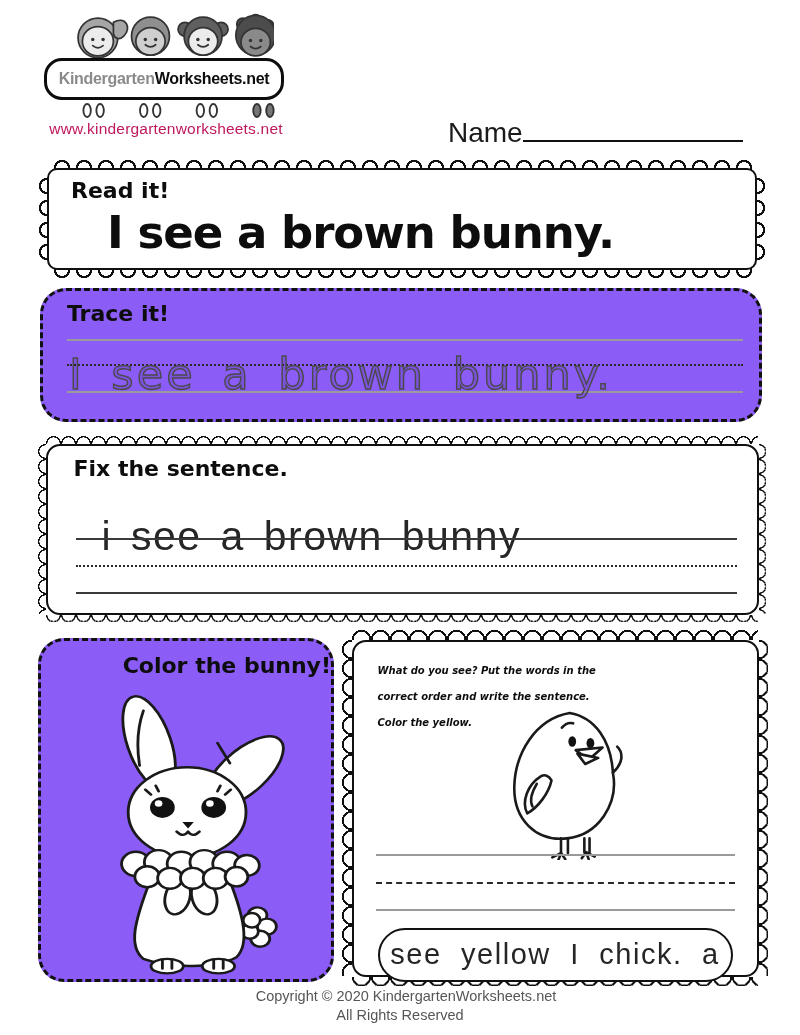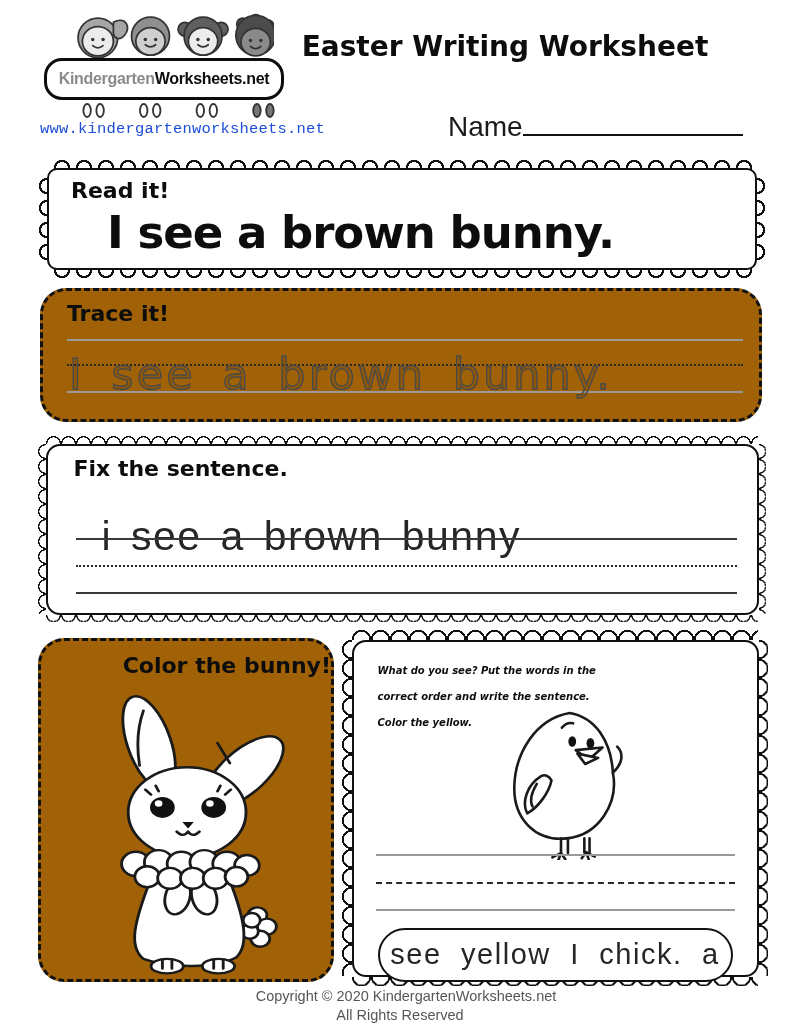--- a/index.html
+++ b/index.html
@@ -17,29 +17,29 @@
     position:absolute; left:0; top:46px; width:240px; height:42px;
     background:#fff; border:3px solid #0d0d0d; border-radius:18px;
     display:flex; align-items:center; justify-content:center; white-space:nowrap;
     font-family:"Liberation Sans", sans-serif; font-weight:700; font-size:16px; letter-spacing:-0.3px;
   }
   .logo-sign .gray { color:#8a8a8a; }
   .logo-sign .black { color:#0d0d0d; }
   .logo-feet { position:absolute; left:6px; top:90px; }
   .logo-url {
     position:absolute; left:-4px; top:108px; width:252px; text-align:center;
-    font-family:Liberation Mono, monospace; font-size:15.5px; color:#1d4ed8; letter-spacing:0.2px;
+    font-family:Liberation Sans, sans-serif; font-size:15.5px; color:#be185d; letter-spacing:0.2px;
   }
 
   
   .title {
     position:absolute; left:270px; top:30px; width:470px; text-align:center;
     font-size:28px; font-weight:700; color:#0d0d0d;
   }
-  .name-row { position:absolute; left:448px; top:106px; height:36px; font-family:"Liberation Sans", sans-serif; }
+  .name-row { position:absolute; left:448px; top:112px; height:36px; font-family:"Liberation Sans", sans-serif; }
   .name-label { font-size:28px; color:#1a1a1a; }
   .name-line { display:inline-block; width:220px; height:30px; border-bottom:2.5px solid #111; }
 
   
   .frame { position:absolute;
     --ring: radial-gradient(circle at calc(var(--rs)/2) calc(var(--rs)/2),
         #fff calc(var(--rs)*0.26), #101010 calc(var(--rs)*0.27),
         #101010 calc(var(--rs)*0.36), transparent calc(var(--rs)*0.38));
   }
   .frame > .inner { position:absolute; inset:calc(var(--rs)/2); background:#fff; border:2.4px solid #101010; }
@@ -53,21 +53,21 @@
   
   .arcs { --ring: radial-gradient(circle at calc(var(--rs)/2) calc(var(--rs)/2),
         #fff calc(var(--rs)*0.40), #101010 calc(var(--rs)*0.41),
         #101010 calc(var(--rs)*0.50), transparent calc(var(--rs)*0.50)); }
   .arcs .edge-t { top:0; left:calc(var(--rs)*0.55); right:calc(var(--rs)*0.55); height:calc(var(--rs)/2); background-repeat:repeat-x; }
   .arcs .edge-b { bottom:0; left:calc(var(--rs)*0.55); right:calc(var(--rs)*0.55); height:calc(var(--rs)/2); background-repeat:repeat-x; background-position:0 calc(var(--rs)/-2); }
   .arcs .edge-l { left:0; top:calc(var(--rs)*0.55); bottom:calc(var(--rs)*0.55); width:calc(var(--rs)/2); background-repeat:repeat-y; }
   .arcs .edge-r { right:0; top:calc(var(--rs)*0.55); bottom:calc(var(--rs)*0.55); width:calc(var(--rs)/2); background-repeat:repeat-y; background-position:calc(var(--rs)/-2) 0; }
   .arcs > .inner { border-radius:14px;padding-left:48px; }
 
-  .dashbox { position:absolute; background:#a16207; border:3px dashed #111; border-radius:26px; }
+  .dashbox { position:absolute; background:#8b5cf6; border:3px dashed #111; border-radius:26px; }
 
   .sec-label { position:absolute; font-size:22px; font-weight:700; color:#0d0d0d; }
 
   
   .wline { position:absolute; height:0; }
   .wline.solid-gray { border-top:2px solid #9a9a9a; }
   .wline.solid-dark { border-top:2px solid #3a3a3a; }
   .wline.dotted { border-top:2px dotted #2a2a2a; }
   .wline.dashed { border-top:2px dashed #2a2a2a; }
 
@@ -157,21 +157,20 @@
           <ellipse cx="115" cy="9" rx="4" ry="7"></ellipse>
         <ellipse cx="162" cy="9" rx="4" ry="7"></ellipse>
           <ellipse cx="176" cy="9" rx="4" ry="7"></ellipse>
         <ellipse cx="223" cy="9" rx="4" ry="7" fill="#777"></ellipse>
           <ellipse cx="237" cy="9" rx="4" ry="7" fill="#777"></ellipse>
       </g>
     </svg>
     <div class="logo-url">www.kindergartenworksheets.net</div>
   </div>
 
-  <div class="title">Easter Writing Worksheet</div>
   <div class="name-row">
     <span class="name-label">Name</span><span class="name-line"></span>
   </div>
 
   <div class="frame rings" style="left:36px; top:157px; width:732px; height:124px; --rs:22px;">
     <div class="edge edge-t"></div>
     <div class="edge edge-b"></div>
     <div class="edge edge-l"></div>
     <div class="edge edge-r"></div>
     <div class="inner">

